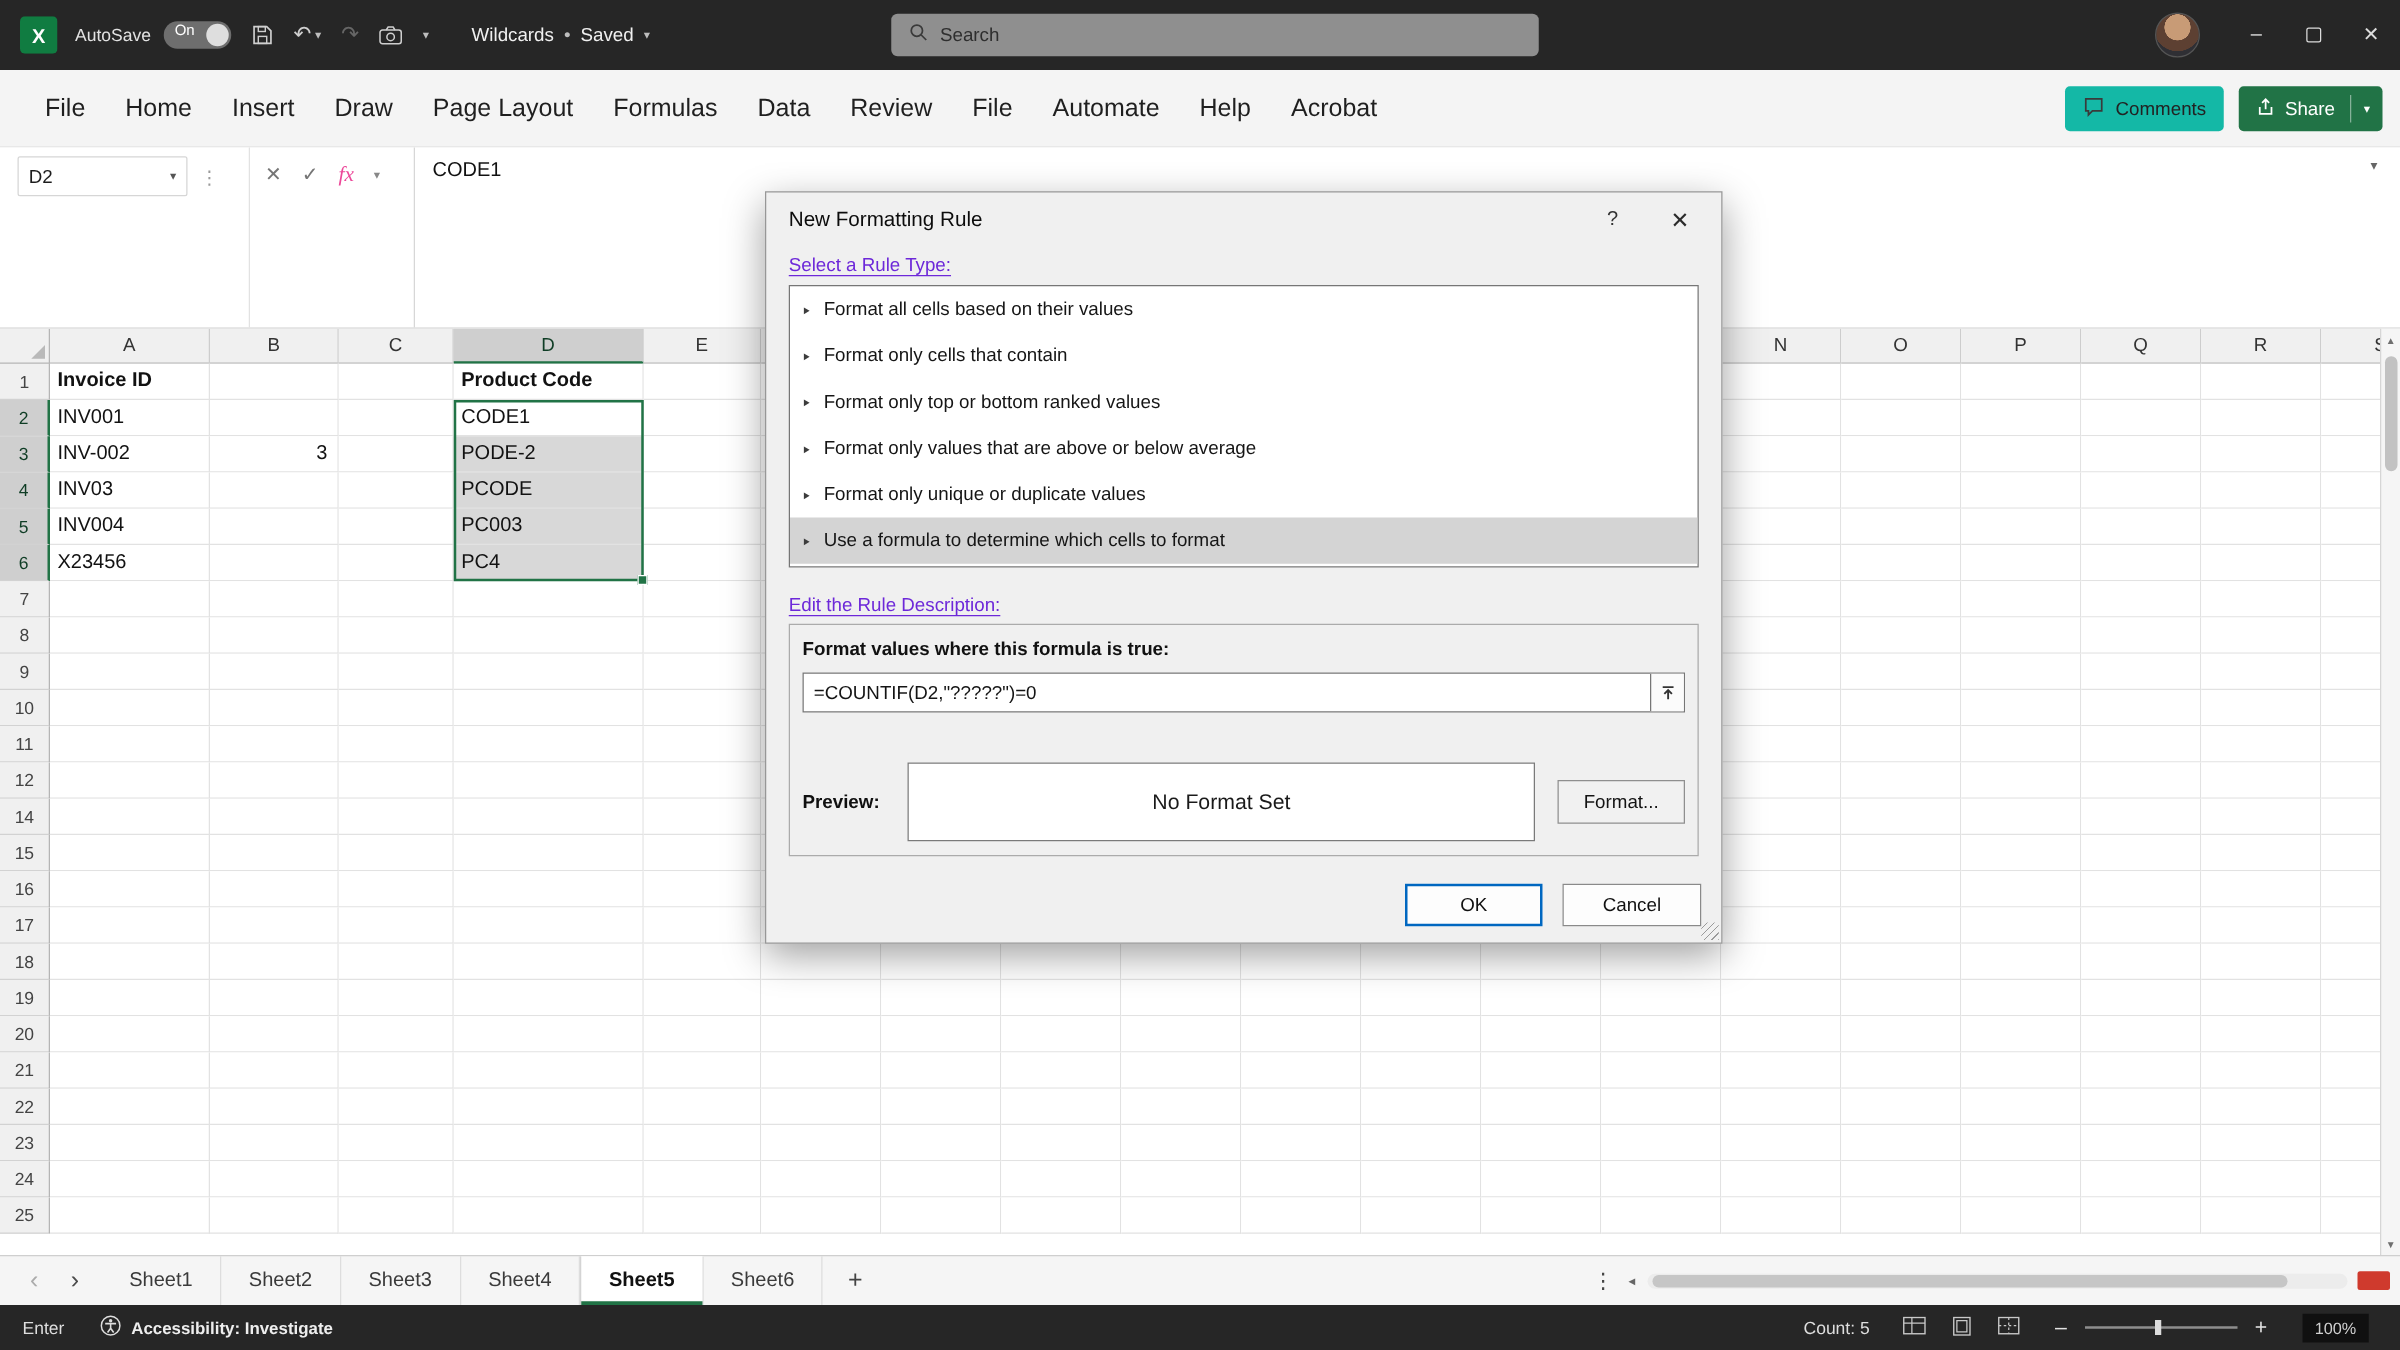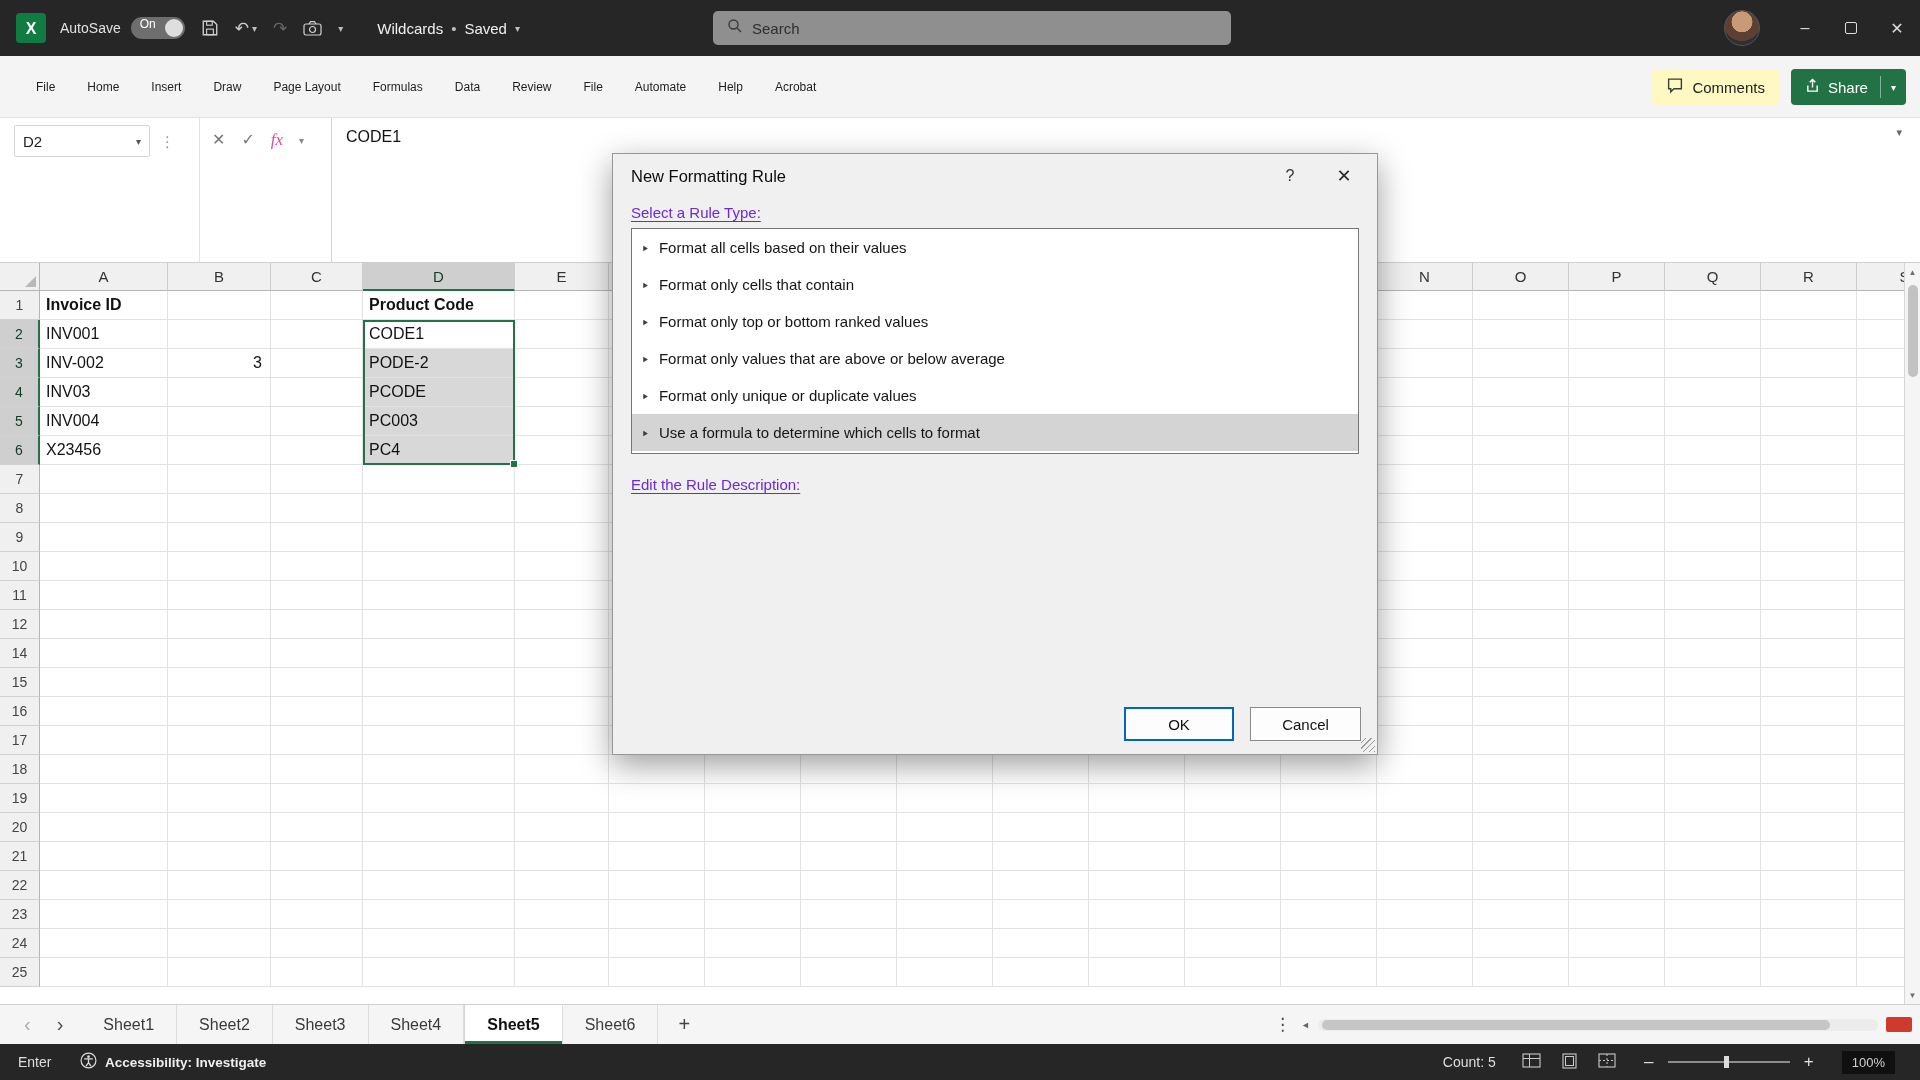--- a/index.html
+++ b/index.html
@@ -23,23 +23,23 @@
   .searchbox{position:absolute;left:713px;top:11px;width:518px;height:34px;background:#8f8f8f;border-radius:5px;display:flex;align-items:center;padding-left:14px;gap:9px}
   .searchbox .s-txt{font-size:15px;color:#2e2e2e}
   .tb-right{position:absolute;right:0;top:0;height:56px;display:flex;align-items:center}
   .avatar{width:36px;height:36px;border-radius:50%;margin-right:22px;background:radial-gradient(circle at 50% 32%,#c89b76 0 36%,#5d4032 37% 66%,#2f2f34 67%);border:1px solid #555}
   .winbtn{width:46px;height:56px;display:flex;align-items:center;justify-content:center;color:#dcdcdc;font-size:16px}
   .winbtn .restore{display:inline-block;width:12px;height:12px;border:1.5px solid #dcdcdc;border-radius:2px}
 
   
   .menubar{position:absolute;top:56px;left:0;right:0;height:62px;background:#f4f4f4;display:flex;align-items:center;border-bottom:1px solid #e3e3e3}
   .menu-items{display:flex;align-items:center;margin-left:20px}
-  .mitem{padding:0 16px;font-size:12px;color:#1f1f1f;height:62px;line-height:62px;cursor:default}
+  .mitem{padding:0 16px;font-size:20px;color:#1f1f1f;height:62px;line-height:62px;cursor:default}
   .mb-right{position:absolute;right:14px;top:0;height:62px;display:flex;align-items:center;gap:12px}
-  .comments-btn{display:flex;align-items:center;gap:8px;background:#fef9c3;border-radius:4px;height:36px;padding:12px 14px;font-size:15px;color:#222}
+  .comments-btn{display:flex;align-items:center;gap:8px;background:#14b8a6;border-radius:4px;height:36px;padding:12px 14px;font-size:15px;color:#222}
   .share-btn{display:flex;align-items:center;background:#217346;border-radius:4px;height:36px;color:#fff;font-size:15px}
   .share-btn .s-main{padding:0 12px 0 14px;display:flex;align-items:center;gap:8px}
   .share-btn .s-div{width:1px;height:22px;background:rgba(255,255,255,.45)}
   .share-btn .s-chev{padding:0 10px;font-size:10px}
 
   
   .formulabar{position:absolute;top:118px;left:0;right:0;height:145px;background:#fff;border-bottom:1px solid #cfcfcf;display:flex}
   .namecol{width:200px;height:100%;border-right:1px solid #e2e2e2;display:flex;align-items:flex-start;padding:7px 8px 0 14px}
   .namebox{width:136px;height:32px;border:1px solid #d6d6d6;border-radius:2px;display:flex;align-items:center;padding:0 8px;font-size:15px;color:#1d1d1d}
   .namebox .chev{margin-left:auto;font-size:10px;color:#555}
@@ -920,20 +920,37 @@
         <div class="rule">
           <span class="rarrow">►</span>
           <span>Format only unique or duplicate values</span>
         </div>
         <div class="rule selected">
           <span class="rarrow">►</span>
           <span>Use a formula to determine which cells to format</span>
         </div>
       </div>
     <div class="dlabel dlabel2">Edit the Rule Description:</div>
+    <div class="groupbox">
+      <div class="gb-label">Format values where this formula is true:</div>
+      <div class="formularow">
+        <div class="formulainput">=COUNTIF(D2,"?????")=0</div>
+        <div class="refedit">
+          <svg width="13" height="13" viewBox="0 0 12 12">
+              <path d="M2 1.6 h8" stroke="#333" stroke-width="1.4"></path>
+              <path d="M6 10.5 V4 M3.2 6.6 L6 3.8 L8.8 6.6" stroke="#333" fill="none" stroke-width="1.4"></path>
+            </svg>
+        </div>
+      </div>
+      <div class="previewrow">
+        <span class="pv-label">Preview:</span>
+        <span class="pv-box">No Format Set</span>
+        <span class="fmt-btn">Format...</span>
+      </div>
+    </div>
     <div class="dbuttons">
       <span class="dbtn ok">OK</span>
       <span class="dbtn cancel">Cancel</span>
     </div>
     <span class="resize-grip"></span>
   </div>
 
 </div>
 
 </body></html>

